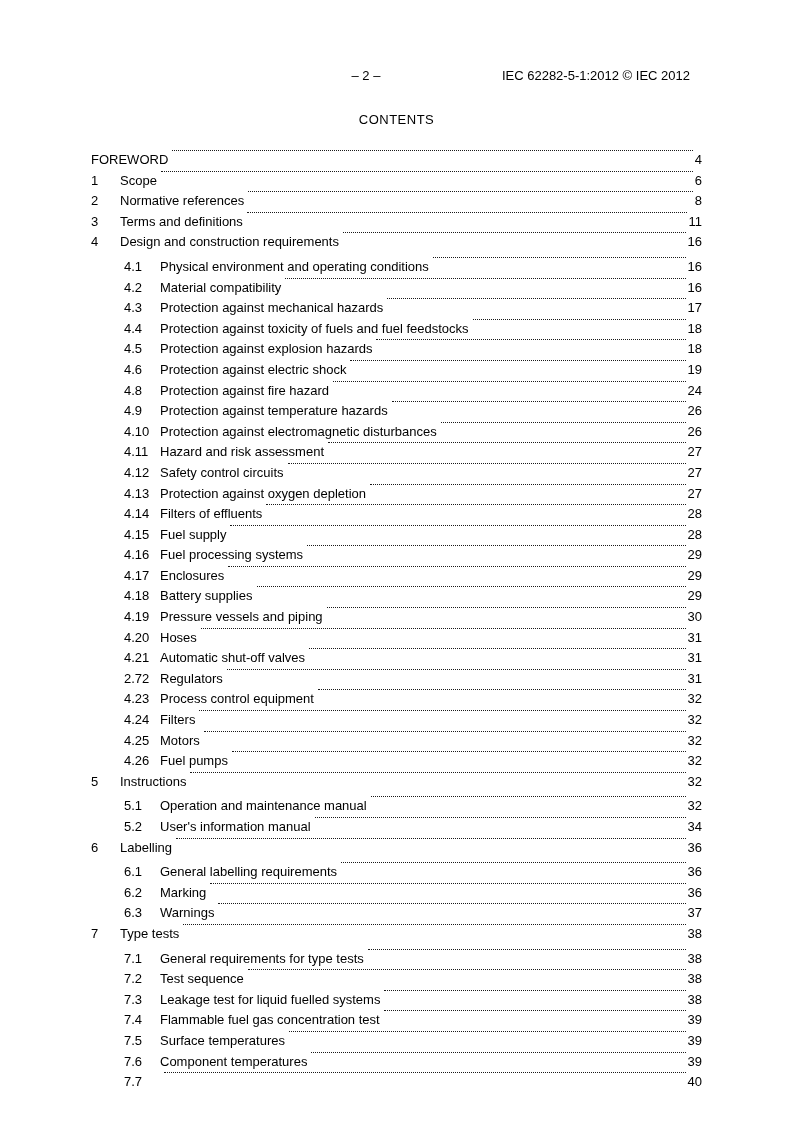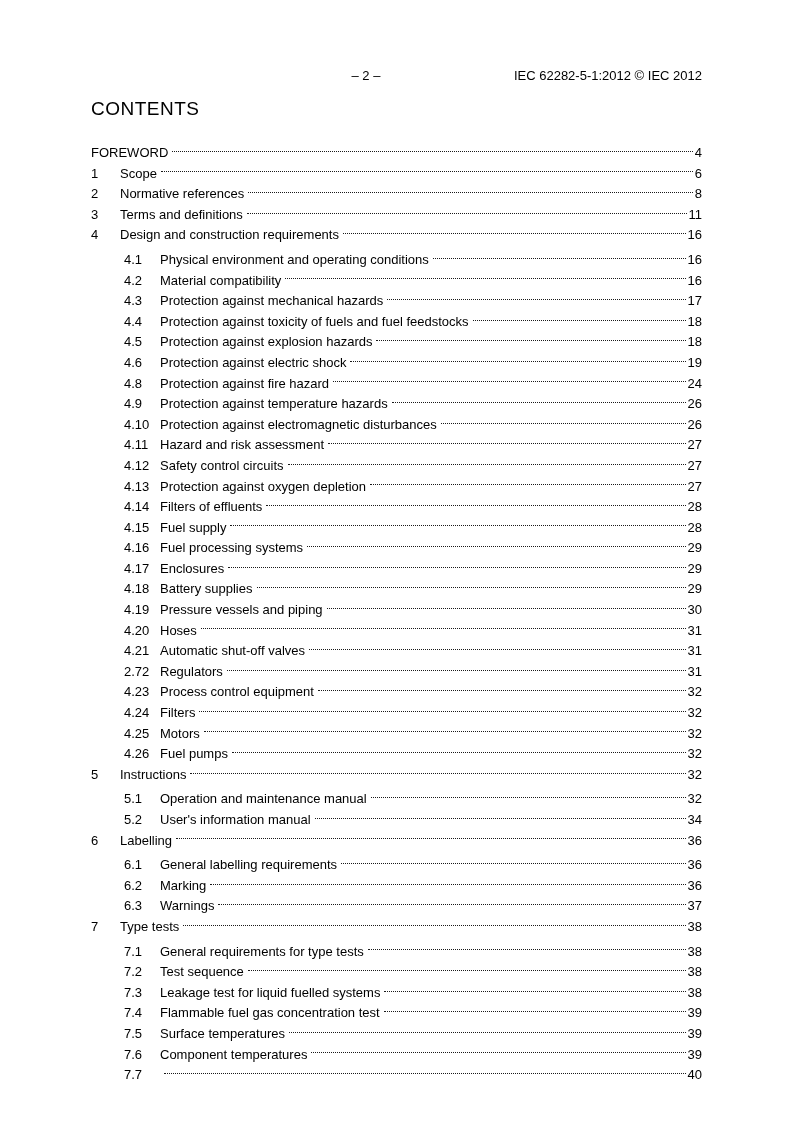--- a/index.html
+++ b/index.html
@@ -28,36 +28,36 @@
   .page-num-center {
     position: absolute;
     left: 0;
     right: 61px;
     top: 68px;
     text-align: center;
     white-space: nowrap;
   }
   .doc-ref {
     position: absolute;
-    right: 0;
+    right: 12px;
     top: 68px;
     white-space: nowrap;
   }
   .contents-title {
-    margin-top: 13px;
-    text-align: left;
-    font-size: 19px;
+    margin-top: 27px;
+    text-align: center;
+    font-size: 13px;
     letter-spacing: 0.5px;
   }
   .toc-list {
     margin-top: 23px;
   }
   .toc-row {
     display: flex;
-    align-items: center;
+    align-items: flex-start;
     line-height: 20.6px;
     white-space: nowrap;
   }
   .toc-row.group-start {
     margin-top: 4px;
   }
   .toc-num {
     flex: 0 0 auto;
     width: 29px;
   }

